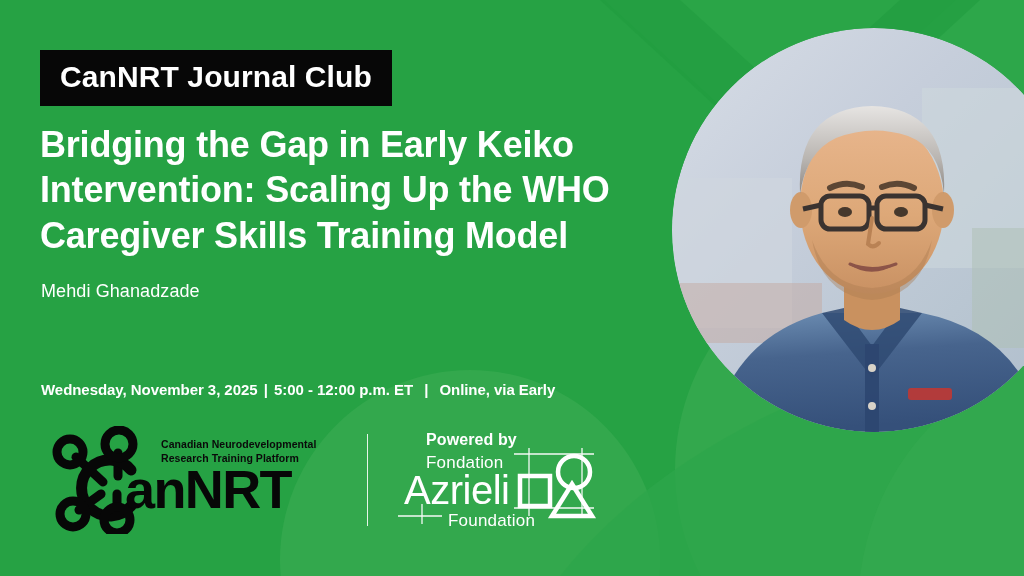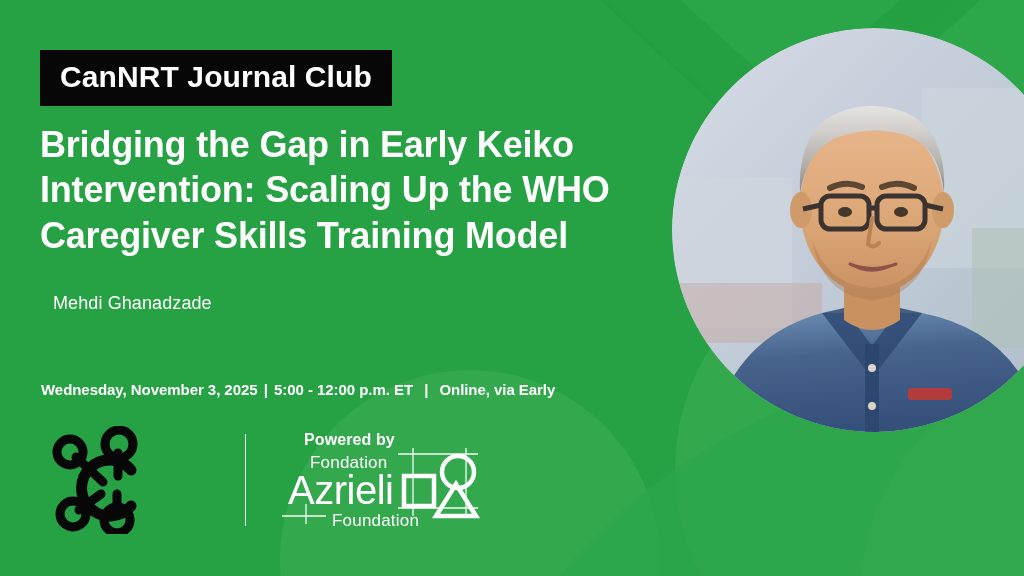--- a/index.html
+++ b/index.html
@@ -70,21 +70,21 @@
     font-weight: bold;
     line-height: 1.26;
     letter-spacing: -0.2px;
   }
 
   .speakers {
     position: absolute;
     left: 1px;
     top: 278px;
     list-style: none;
-    margin: 12px;
+    margin: 0;
     padding: 0;
   }
   .speakers li {
     color: #ffffff;
     font-size: 18px;
     font-weight: normal;
     line-height: 1.52;
     letter-spacing: 0.1px;
   }
 
@@ -165,21 +165,21 @@
   .powered-by {
     position: absolute;
     left: 36px;
     top: 6px;
     color: #ffffff;
     font-size: 16px;
     font-weight: bold;
     letter-spacing: 0.1px;
     line-height: 1;
   }
-  .az-lockup { position: absolute; left: 12px; top: 20px; width: 216px; height: 86px; text-align: center; }
+  .az-lockup { position: absolute; left: 6px; top: 20px; width: 216px; height: 86px; text-align: center; }
   .az-lockup svg { display: block; width: 100%; height: 100%; }
 </style>
 </head>
 <body>
 
 <div class="poster">
 
   <div class="bg">
     <svg viewBox="0 0 1024 576" preserveAspectRatio="none" aria-hidden="true">
       <rect x="0" y="0" width="1024" height="576" fill="#26a244"></rect>
@@ -306,20 +306,27 @@
             </g>
             <g stroke="#070707" fill="none">
               <path d="M 88 44 A 28 28 0 1 0 88 80" stroke-width="11" stroke-linecap="round"></path>
               <circle cx="27" cy="26" r="13" stroke-width="9"></circle>
               <circle cx="76" cy="18" r="14" stroke-width="9"></circle>
               <circle cx="30" cy="88" r="13" stroke-width="9"></circle>
               <circle cx="74" cy="94" r="13" stroke-width="9"></circle>
             </g>
           </svg>
         </div>
+        <div class="cannrt-words">
+          <div class="cannrt-tagline">
+            <div>Canadian Neurodevelopmental</div>
+            <div>Research Training Platform</div>
+          </div>
+          <div class="cannrt-wordmark">anNRT</div>
+        </div>
       </div>
 
       <div class="divider"></div>
 
       <div class="azrieli">
         <div class="powered-by">Powered by</div>
         <div class="az-lockup">
           <svg viewBox="0 0 216 86" aria-hidden="true">
 
             <g stroke="#ffffff" stroke-width="1.3" opacity="0.95" fill="none">

